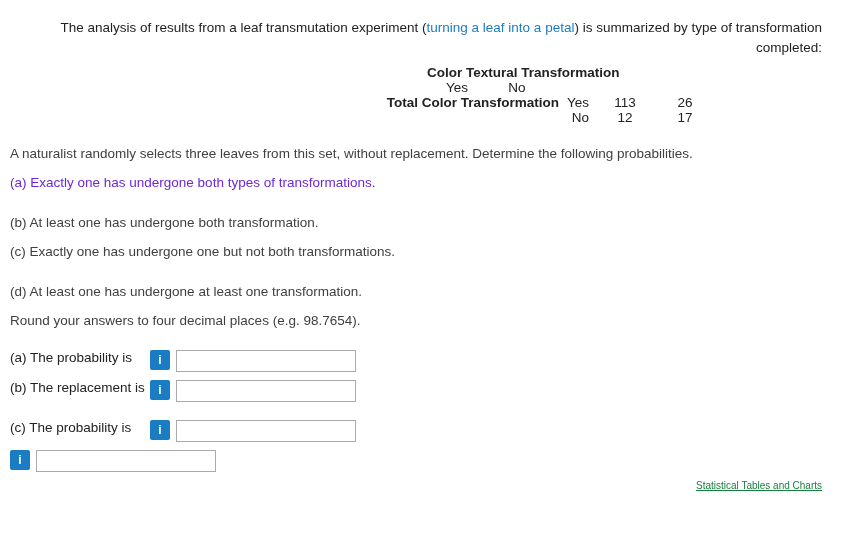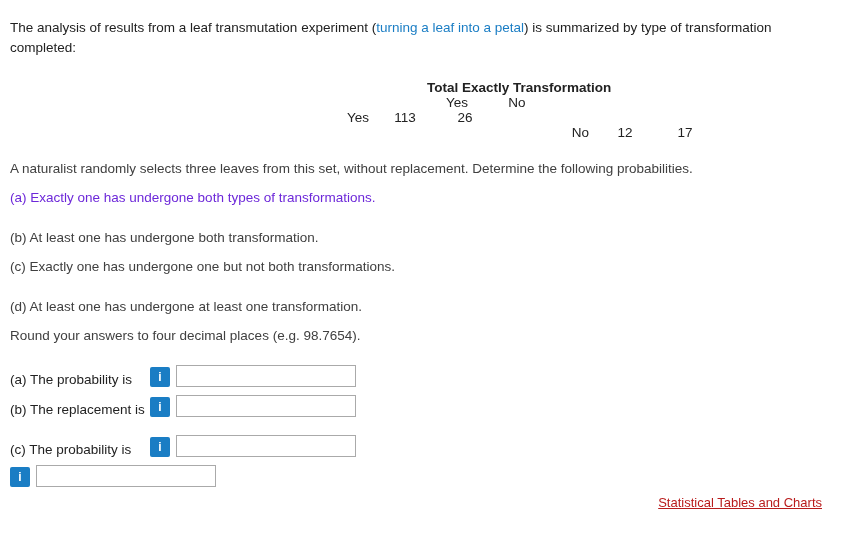--- a/index.html
+++ b/index.html
@@ -7,37 +7,38 @@
       font-family: Arial, sans-serif;
       font-size: 13.5px;
       color: #222;
       background: #fff;
       width: 844px;
       min-height: 538px;
       padding: 18px 22px 10px 10px;
     }
     .intro-text {
       line-height: 1.5;
-      margin-bottom: 21px;
+      margin-bottom: 6px;
       color: #222;
+      text-align: right;
     }
     .intro-text .highlight {
       color: #1a7dc4;
     }
     .section-text {
       line-height: 1.6;
       margin-bottom: 8px;
       color: #404040;
     }
     .blue-text {
       color: #6d28d9;
     }
     .answer-row {
       display: flex;
-      align-items: flex-end;
+      align-items: flex-start;
       margin-bottom: 8px;
     }
     .answer-label {
       min-width: 140px;
       color: #222;
       font-size: 13.5px;
     }
     .info-btn {
       background: #1a7dc4;
       color: #fff;
@@ -57,22 +58,22 @@
     .answer-input {
       border: 1px solid #aaa;
       height: 22px;
       width: 180px;
       font-size: 13px;
       padding: 2px 4px;
       outline: none;
     }
     .footer-link {
       text-align: right;
-      color: #b91c1c;
-      font-size: 13px;
+      color: #15803d;
+      font-size: 10px;
       margin-top: 6px;
       text-decoration: underline;
       cursor: pointer;
     }
     .spacer { height: 10px; }
     .table-wrapper {
       display: flex;
       flex-direction: column;
       align-items: center;
       margin: 0 auto 18px auto;
@@ -81,28 +82,31 @@
 </head>
 <body>
 
 <p class="intro-text">
   <span>The analysis of results from a leaf transmutation experiment (</span><span class="highlight">turning a leaf into a petal</span><span>) is summarized by type of transformation completed:</span>
 </p>
 
 <div class="table-wrapper">
   <div style="display:flex; flex-direction:column; align-items: flex-start; margin-left: 230px;">
 
-    <div style="margin-left: 80px; font-weight:bold; text-align:center; min-width:120px;">Total Exactly Transformation</div>
+    <div style="margin-left: 80px; font-weight:bold; text-align:center; min-width:120px;">Color Textural Transformation</div>
 
     <div style="display:flex; margin-left:80px;">
       <span style="min-width:60px; text-align:center;">Yes</span>
       <span style="min-width:60px; text-align:center;">No</span>
     </div>
 
     <div style="display:flex; align-items:center;">
+      <div style="text-align:right; width:220px; padding-right:8px;">
+        <span style="font-weight:bold;">Total Color Transformation</span>
+      </div>
       <span style="min-width:28px; text-align:right; padding-right:6px;">Yes</span>
       <span style="min-width:60px; text-align:center;">113</span>
       <span style="min-width:60px; text-align:center;">26</span>
     </div>
 
     <div style="display:flex; align-items:center;">
       <div style="text-align:right; width:220px; padding-right:8px;">
       </div>
       <span style="min-width:28px; text-align:right; padding-right:6px;">No</span>
       <span style="min-width:60px; text-align:center;">12</span>

